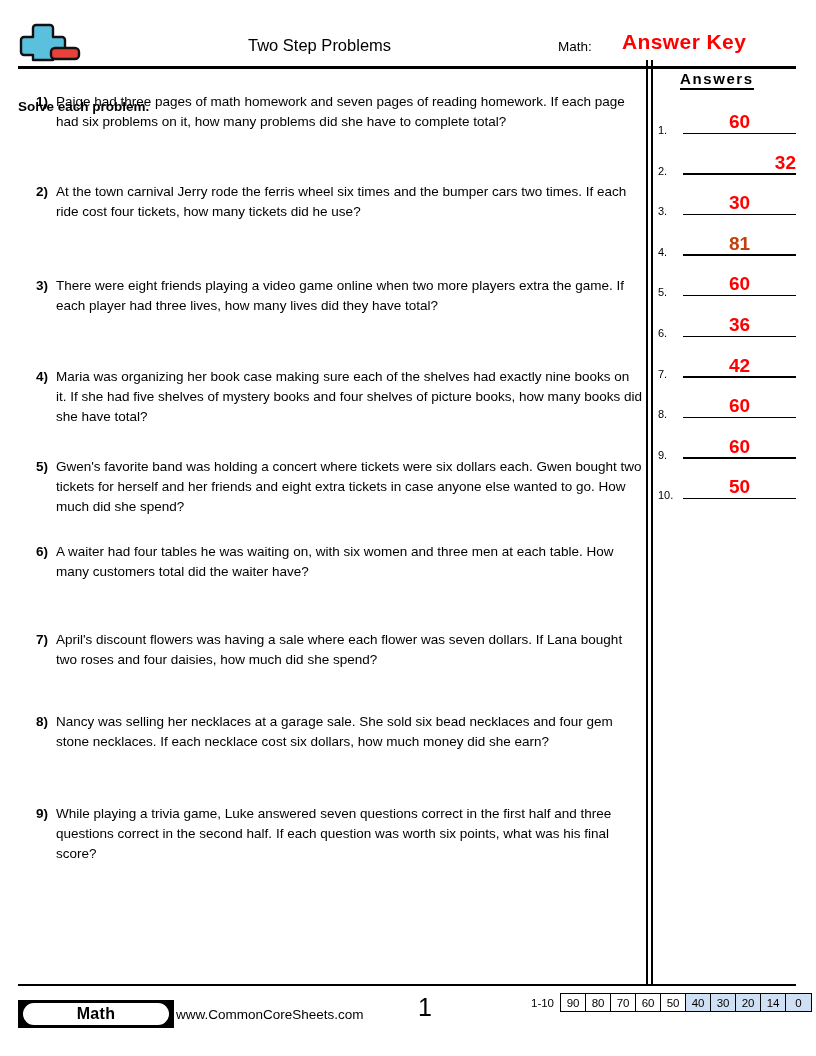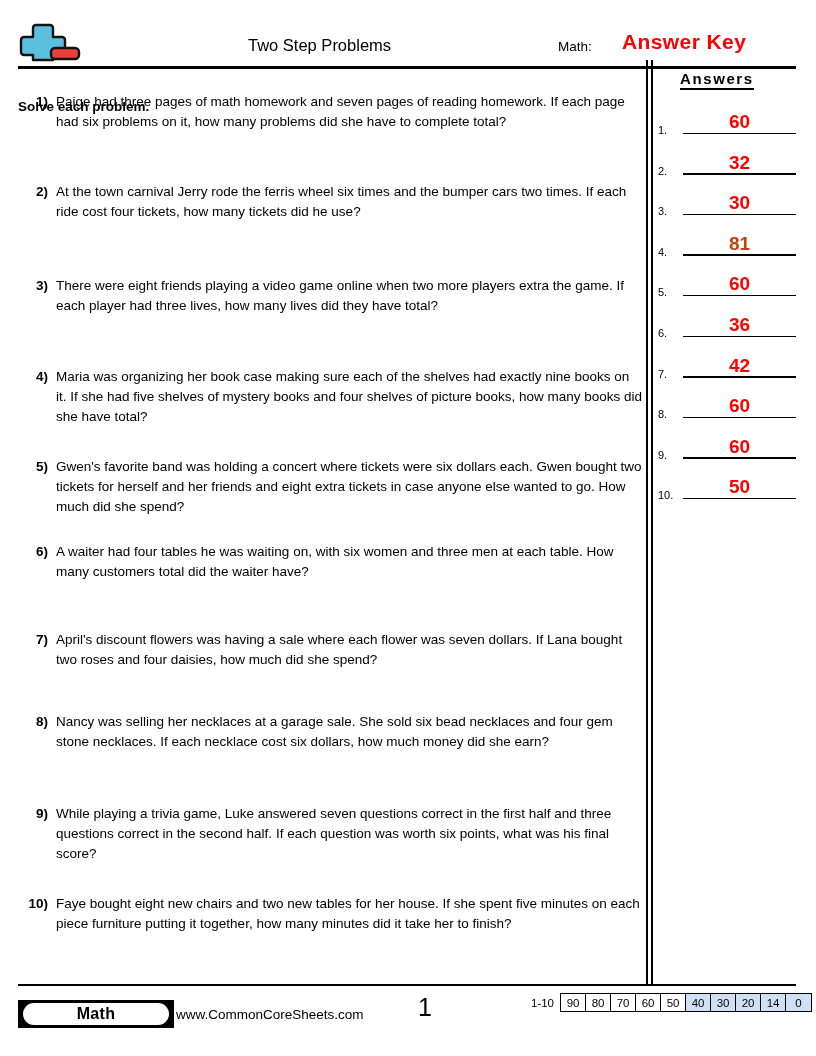--- a/index.html
+++ b/index.html
@@ -328,36 +328,32 @@
         <div class="body">April's discount flowers was having a sale where each flower was seven dollars. If Lana bought two roses and four daisies, how much did she spend?</div>
       </div>
       <div class="problem" style="position: absolute; left: 0px; top: 620px; width: 625px;">
         <div class="num">8)</div>
         <div class="body">Nancy was selling her necklaces at a garage sale. She sold six bead necklaces and four gem stone necklaces. If each necklace cost six dollars, how much money did she earn?</div>
       </div>
       <div class="problem" style="position: absolute; left: 0px; top: 712px; width: 625px;">
         <div class="num">9)</div>
         <div class="body">While playing a trivia game, Luke answered seven questions correct in the first half and three questions correct in the second half. If each question was worth six points, what was his final score?</div>
       </div>
-      <div class="problem" style="position: absolute; left: 0px; top: 802px; width: 625px;">
-        <div class="num">10)</div>
-        <div class="body">Faye bought eight new chairs and two new tables for her house. If she spent five minutes on each piece furniture putting it together, how many minutes did it take her to finish?</div>
-      </div>
     </div>
 
   <div class="answers">
     <div class="answers-title">Answers</div>
   <div class="ans-row" style="top: 46px;">
         <div class="idx">1.</div>
         <div class="val" style="color: rgb(255, 0, 0);">60</div>
         <div class="line"></div>
       </div>
       <div class="ans-row" style="top: 86.6px;">
         <div class="idx">2.</div>
-        <div class="val" style="color: rgb(255, 0, 0);">32</div>
+        <div class="val" style="color: rgb(255, 0, 0); text-align: right;">32</div>
         <div class="line"></div>
       </div>
       <div class="ans-row" style="top: 127.2px;">
         <div class="idx">3.</div>
         <div class="val" style="color: rgb(255, 0, 0);">30</div>
         <div class="line"></div>
       </div>
       <div class="ans-row" style="top: 167.8px;">
         <div class="idx">4.</div>
         <div class="val" style="color: #c2410c; margin-top: 12px;">81</div>

